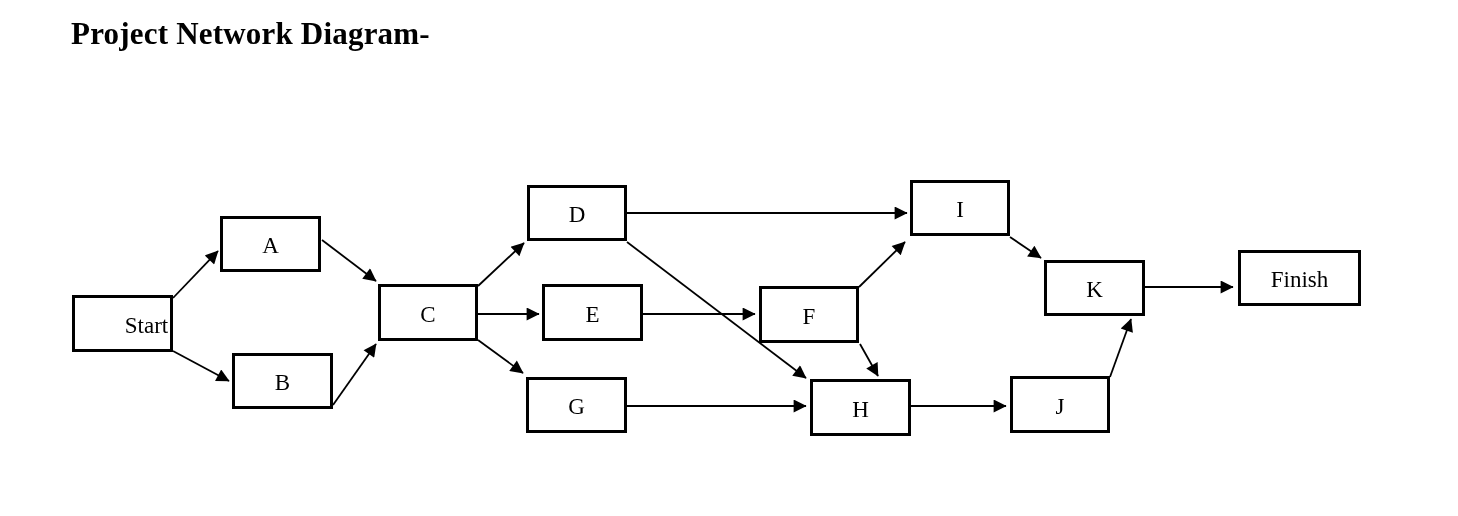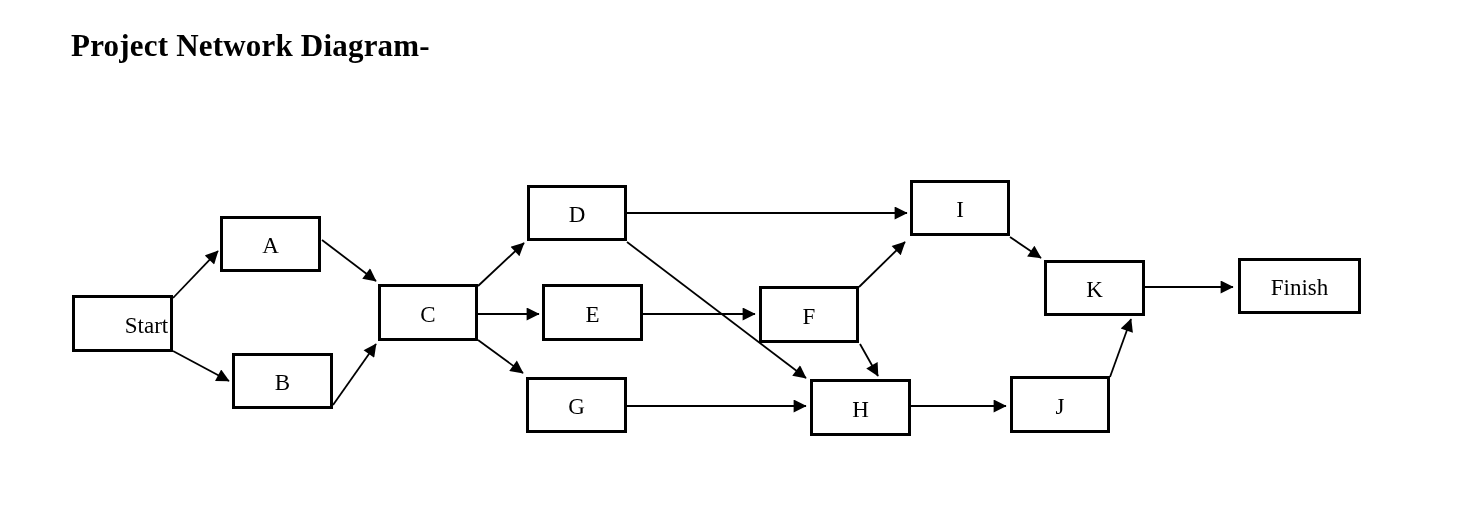--- a/index.html
+++ b/index.html
@@ -11,21 +11,21 @@
     position: relative;
     width: 1458px;
     height: 516px;
     background: #ffffff;
     overflow: hidden;
     font-family: "Liberation Serif", serif;
   }
   .title {
     position: absolute;
     left: 71px;
-    top: 28px;
+    top: 16px;
     margin: 0;
     font-size: 31px;
     font-weight: 700;
     color: #000000;
     letter-spacing: 0.2px;
     white-space: nowrap;
   }
   .edges-layer {
     position: absolute;
     left: 0;
@@ -115,17 +115,17 @@
       </div>
       <div class="node" style="left: 910px; top: 180px; width: 100px; height: 56px; border-color: rgb(0, 0, 0); background: rgb(255, 255, 255); color: rgb(0, 0, 0);">
         <span>I</span>
       </div>
       <div class="node" style="left: 1010px; top: 376px; width: 100px; height: 57px; border-color: rgb(0, 0, 0); background: rgb(255, 255, 255); color: rgb(0, 0, 0);">
         <span>J</span>
       </div>
       <div class="node" style="left: 1044px; top: 260px; width: 101px; height: 56px; border-color: rgb(0, 0, 0); background: rgb(255, 255, 255); color: rgb(0, 0, 0);">
         <span>K</span>
       </div>
-      <div class="node" style="left: 1238px; top: 258px; width: 123px; height: 56px; border-color: rgb(0, 0, 0); background: rgb(255, 255, 255); color: rgb(0, 0, 0);">
+      <div class="node" style="left: 1238px; top: 250px; width: 123px; height: 56px; border-color: rgb(0, 0, 0); background: rgb(255, 255, 255); color: rgb(0, 0, 0);">
         <span>Finish</span>
       </div>
     </div>
 </div>
 
 </body></html>

